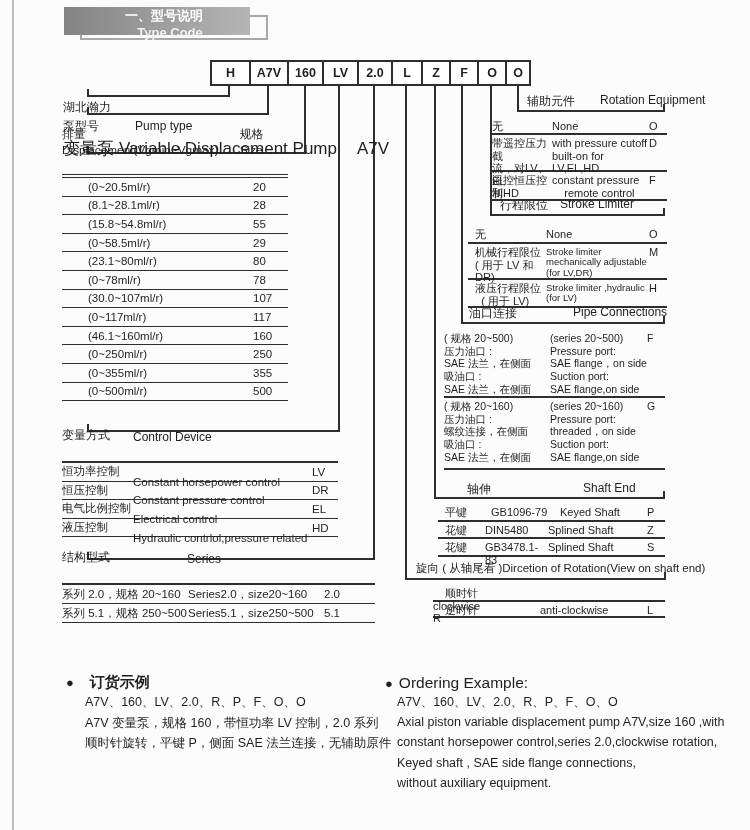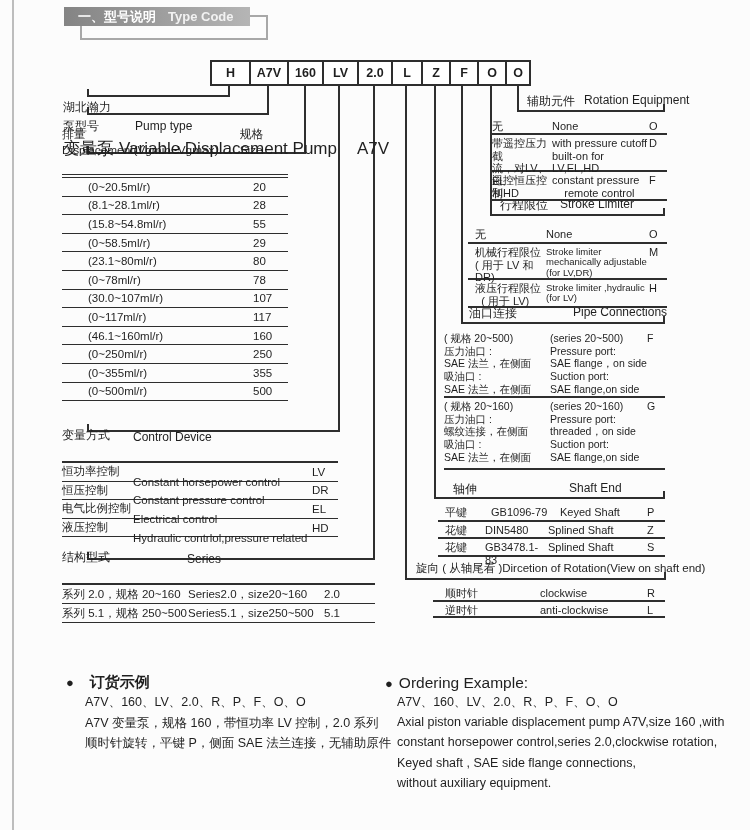--- a/index.html
+++ b/index.html
@@ -4,23 +4,23 @@
 <style>
   html,body{margin:0;padding:0;background:#e8e8e8;}
   #page{position:relative;width:750px;height:830px;background:#fcfcfc;overflow:hidden;
         font-family:"Liberation Sans","DejaVu Sans",sans-serif;color:#1f1f1f;}
   .abs{position:absolute;}
   .vline{position:absolute;width:2px;background:#2e2e2e;}
   .hline{position:absolute;height:2px;background:#2e2e2e;}
   .stub{position:absolute;width:2px;height:6px;background:#2e2e2e;}
   
   .title-outline{position:absolute;left:80px;top:15px;width:184px;height:21px;border:2px solid #a8a8a8;}
-  .title-bar{position:absolute;left:64px;top:7px;width:186px;height:19px;
+  .title-bar{position:absolute;left:64px;top:7px;width:186px;height:28px;
     background:linear-gradient(90deg,#848484,#b5b5b5);color:#fff;display:flex;align-items:center;
-    padding-left:14px;font-size:13px;font-weight:bold;box-sizing:border-box;}
+    padding-left:14px;font-size:13px;font-weight:bold;box-sizing:border-box;flex-direction:column;}
   .title-bar .en{margin-left:12px;color:#f2f2f2;}
   
   .cbox{position:absolute;top:60px;height:26px;border:2px solid #2e2e2e;box-sizing:border-box;
     background:#fff;display:flex;align-items:center;justify-content:center;
     font-size:12.5px;font-weight:bold;}
   
   .llabel{position:absolute;font-size:12px;white-space:nowrap;}
   
   .ltable{position:absolute;font-size:11.5px;}
   .lheader{display:flex;align-items:flex-end;padding-bottom:17px;}
@@ -244,33 +244,33 @@
         <span class="en">Series2.0，size20~160</span>
         <span class="code">2.0</span>
       </div>
     <div class="lrow">
         <span class="zh">系列 5.1，规格 250~500</span>
         <span class="en">Series5.1，size250~500</span>
         <span class="code">5.1</span>
       </div>
   </div>
 
-  <div class="rheader" style="left:527px;top:93px;gap:9px;">
+  <div class="rheader" style="left:527px;top:93px;gap:25px;">
     <span>辅助元件</span>
     <span>Rotation Equipment</span>
   </div>
   <div class="rheader" style="left:500px;top:197px;gap:12px;">
     <span>行程限位</span>
     <span>Stroke Limiter</span>
   </div>
   <div class="rheader" style="left:469px;top:305px;gap:56px;">
     <span>油口连接</span>
     <span>Pipe Connections</span>
   </div>
-  <div class="rheader" style="left:453px;top:481px;gap:92px;">
+  <div class="rheader" style="left:467px;top:481px;gap:92px;">
     <span>轴伸</span>
     <span>Shaft End</span>
   </div>
   <div class="rheader" style="left:416px;top:561px;font-size:11.5px;">旋向 ( 从轴尾看 )Dircetion of Rotation(View on shaft end)</div>
 
   <div class="rgroup" id="aux-rows">
     <div class="rrow" style="height:17px;">
         <span class="zh">无</span>
         <span class="en">None</span>
         <span class="code">O</span>
@@ -358,21 +358,21 @@
       </div>
     <div class="rrow" style="height:17.5px;">
         <span class="zh">花键</span>
         <span class="std">GB3478.1-83</span>
         <span class="en">Splined Shaft</span>
         <span class="code">S</span>
       </div>
   </div>
 
   <div class="rgroup" id="rot-rows">
-    <div class="rrow" style="height:16.5px;">
+    <div class="rrow" style="height:16.5px;flex-direction:column;">
         <span class="zh">顺时针</span>
         <span class="en">clockwise</span>
         <span class="code">R</span>
       </div>
     <div class="rrow" style="height:16.5px;">
         <span class="zh">逆时针</span>
         <span class="en">anti-clockwise</span>
         <span class="code">L</span>
       </div>
   </div>

